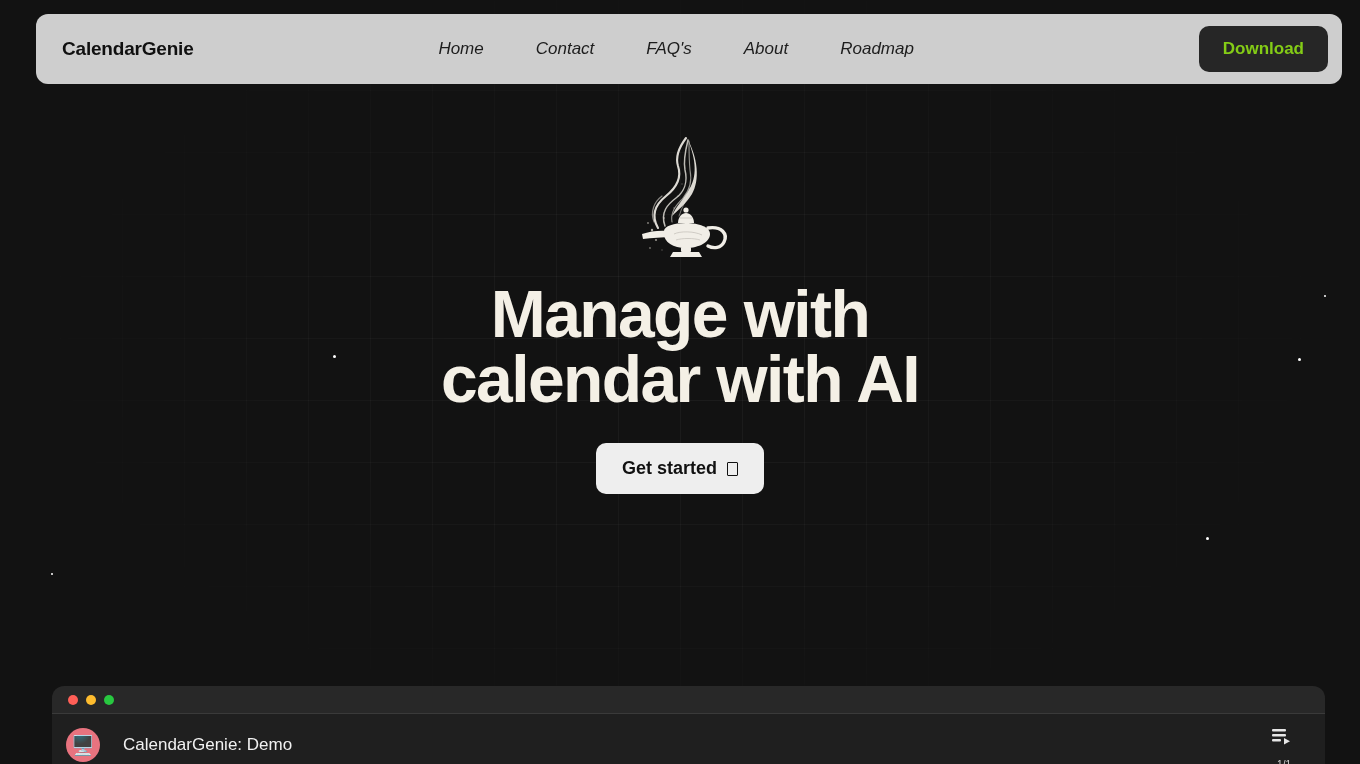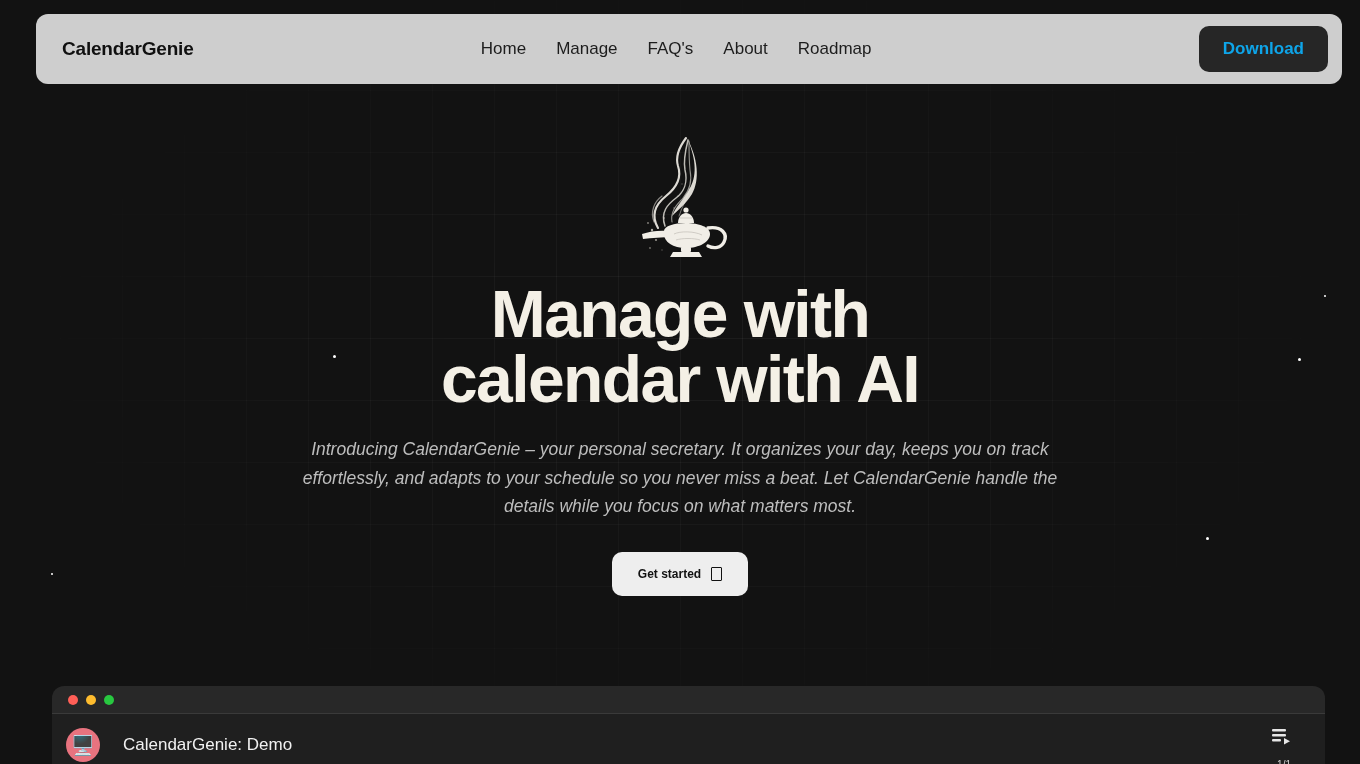--- a/index.html
+++ b/index.html
@@ -51,33 +51,34 @@
     font-weight:bold;
     color:#101010;
     letter-spacing:-0.2px;
     white-space:nowrap;
   }
   .nav {
     flex:1;
     display:flex;
     align-items:center;
     justify-content:center;
-    gap:30px;
+    gap:52px;
     margin-left:-40px;
+    font-style:italic;
   }
   .nav-link {
     font-size:17px;
     color:#1d1d1d;
     text-decoration:none;
     white-space:nowrap;
     cursor:pointer;
   }
   .download-btn {
     background:#262626;
-    color:#0ea5e9;
+    color:#84cc16;
     font-size:17px;
     font-weight:bold;
     border:none;
     border-radius:10px;
     padding:13px 24px;
     cursor:pointer;
     white-space:nowrap;
     font-family:"Liberation Sans", sans-serif;
   }
 
@@ -116,21 +117,21 @@
     line-height:1.62;
     color:#bdbdbd;
   }
   .get-started {
     margin-top:32px;
     background:#eeeeee;
     color:#111111;
     border:none;
     border-radius:10px;
     padding:15px 26px;
-    font-size:12px;
+    font-size:18px;
     font-weight:bold;
     display:inline-flex;
     align-items:center;
     gap:10px;
     cursor:pointer;
     font-family:"Liberation Sans", sans-serif;
   }
   .tofu {
     display:inline-block;
     width:11px; height:14px;
@@ -205,21 +206,21 @@
       <div class="star" style="left: 1298px; top: 358px; width: 3px; height: 3px; background: rgb(255, 255, 255);"></div>
       <div class="star" style="left: 1324px; top: 295px; width: 2px; height: 2px; background: rgb(255, 255, 255);"></div>
       <div class="star" style="left: 1206px; top: 537px; width: 3px; height: 3px; background: rgb(255, 255, 255);"></div>
       <div class="star" style="left: 51px; top: 573px; width: 2px; height: 2px; background: rgb(255, 255, 255);"></div>
     </div>
 
   <div class="header" style="background: rgb(206, 206, 206);">
     <div class="brand">CalendarGenie</div>
     <nav class="nav">
       <a class="nav-link">Home</a>
-      <a class="nav-link">Manage</a>
+      <a class="nav-link">Contact</a>
       <a class="nav-link">FAQ's</a>
       <a class="nav-link">About</a>
       <a class="nav-link">Roadmap</a>
     </nav>
     <button class="download-btn" style="background: rgb(38, 38, 38);">Download</button>
   </div>
 
   <div class="hero">
 
     <div class="lamp-wrap">
@@ -273,21 +274,20 @@
           <path d="M60 88 L72 88"></path>
         </g>
       </svg>
     </div>
 
     <h1 class="headline" style="color: rgb(244, 240, 230);">
       <span>Manage with</span><br>
       <span>calendar with AI</span>
     </h1>
 
-    <p class="subhead">Introducing CalendarGenie – your personal secretary. It organizes your day, keeps you on track effortlessly, and adapts to your schedule so you never miss a beat. Let CalendarGenie handle the details while you focus on what matters most.</p>
 
     <button class="get-started">
       <span>Get started</span>
       <span class="tofu"></span>
     </button>
   </div>
 
   <div class="demo-window">
     <div class="titlebar">
       <span class="dot" id="dot-close" style="background: rgb(255, 95, 87);"></span>

